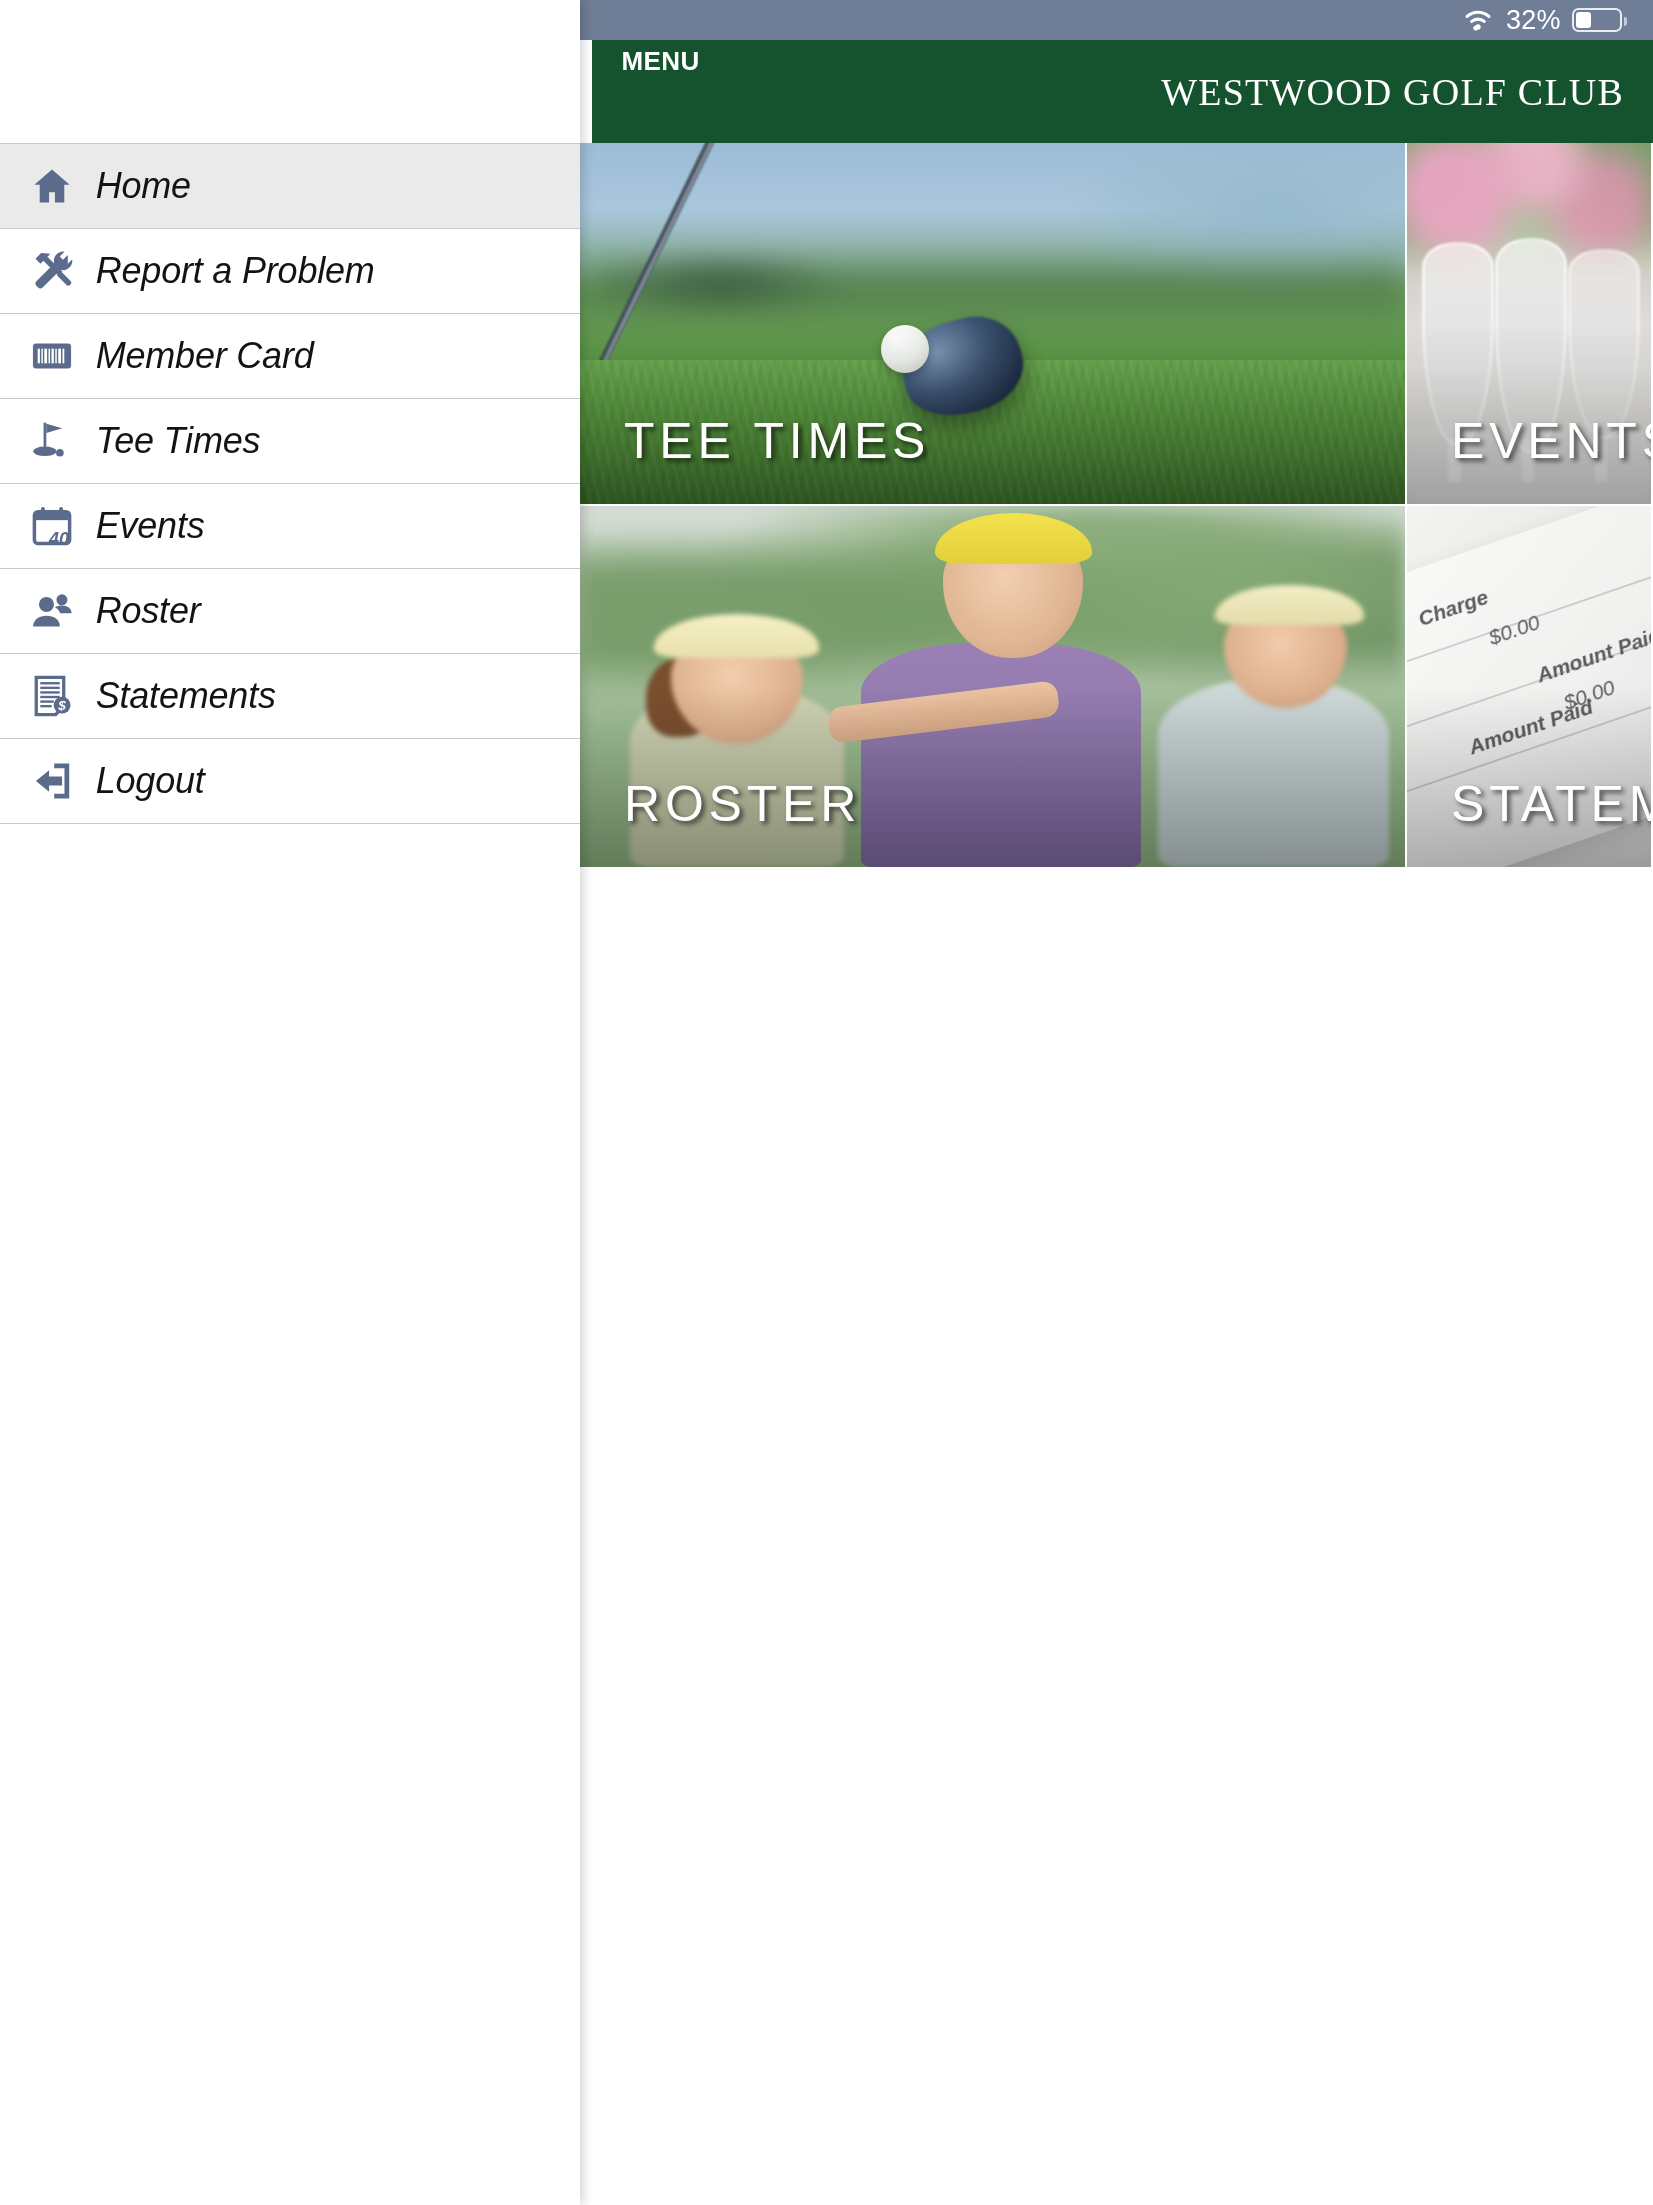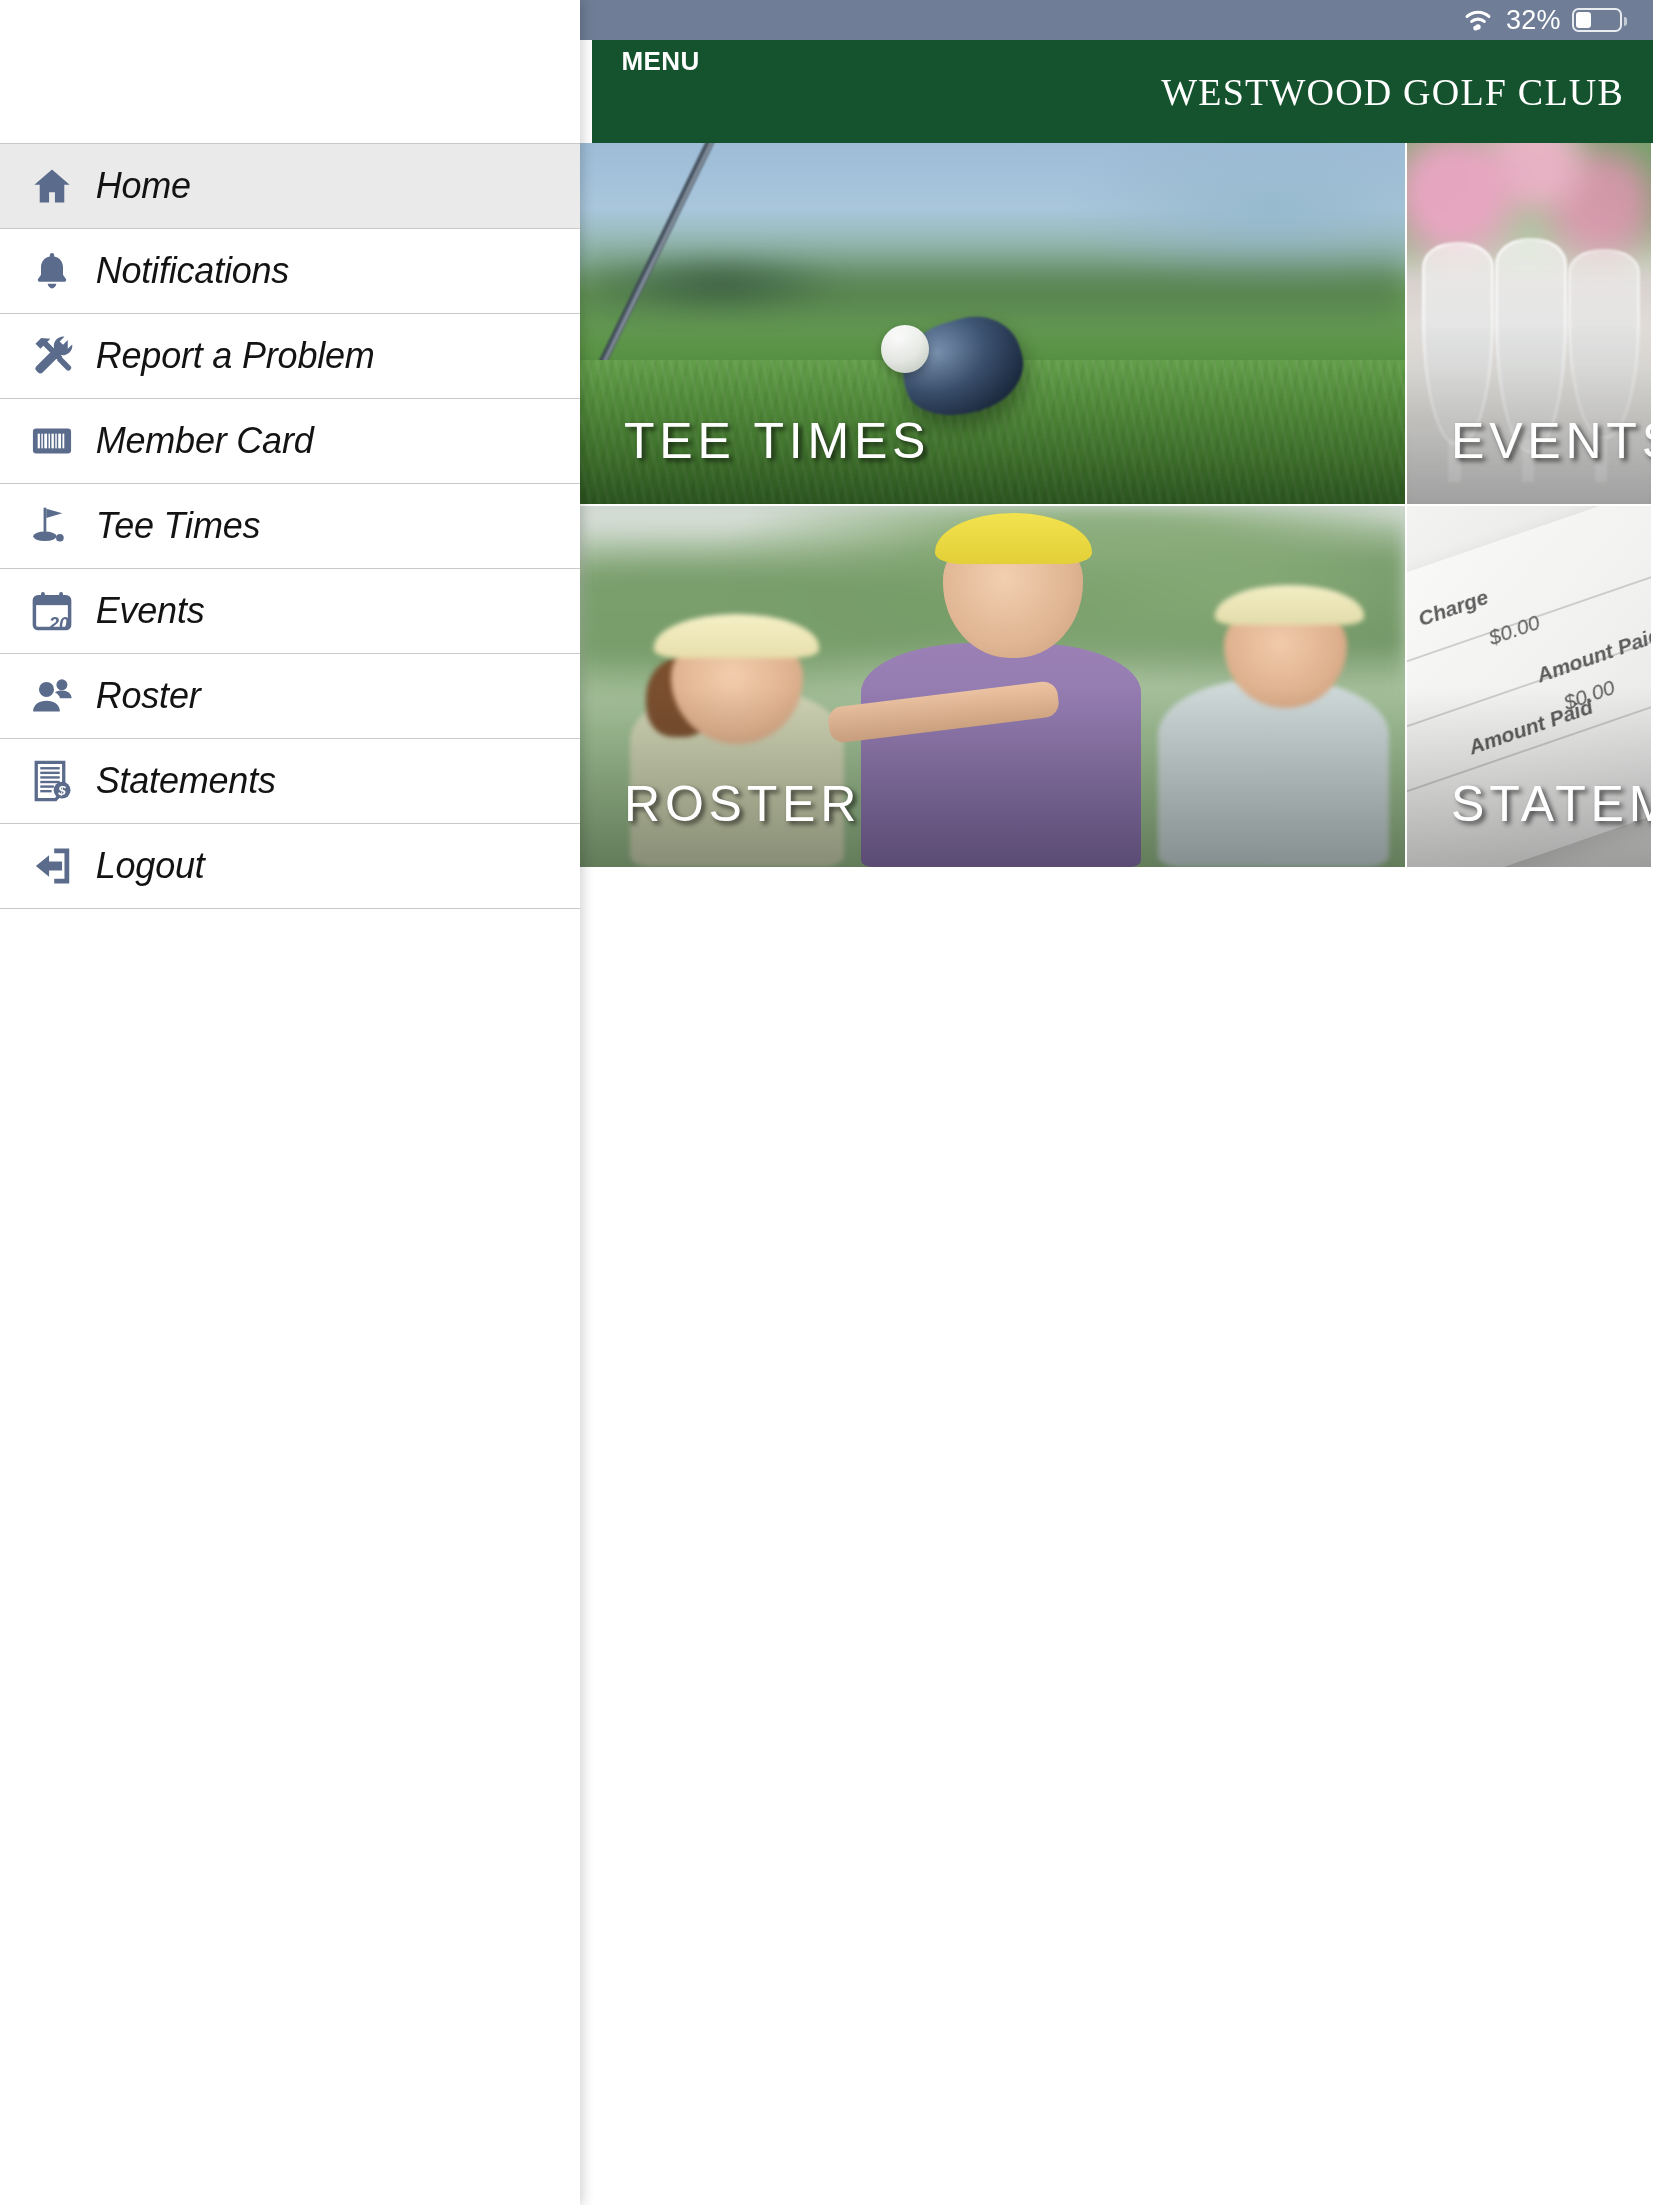--- a/index.html
+++ b/index.html
@@ -550,56 +550,48 @@
         <span class="menu-icon">
           <svg width="44" height="44" viewBox="0 0 24 24" fill="#5b6b8c" style="color:#5b6b8c">
             <use href="#ico-home-icon"></use>
           </svg>
         </span>
         <span class="menu-label">Home</span>
       </div>
       <div class="menu-row">
         <span class="menu-icon">
           <svg width="44" height="44" viewBox="0 0 24 24" fill="#5b6b8c" style="color:#5b6b8c">
-            <use href="#ico-bell-icon"></use>
-          </svg>
-        </span>
-        <span class="menu-label">Notifications</span>
+            <use href="#ico-tools-icon"></use>
+          </svg>
+        </span>
+        <span class="menu-label">Report a Problem</span>
       </div>
       <div class="menu-row">
         <span class="menu-icon">
           <svg width="44" height="44" viewBox="0 0 24 24" fill="#5b6b8c" style="color:#5b6b8c">
-            <use href="#ico-tools-icon"></use>
-          </svg>
-        </span>
-        <span class="menu-label">Report a Problem</span>
+            <use href="#ico-barcode-icon"></use>
+          </svg>
+        </span>
+        <span class="menu-label">Member Card</span>
       </div>
       <div class="menu-row">
         <span class="menu-icon">
           <svg width="44" height="44" viewBox="0 0 24 24" fill="#5b6b8c" style="color:#5b6b8c">
-            <use href="#ico-barcode-icon"></use>
-          </svg>
-        </span>
-        <span class="menu-label">Member Card</span>
+            <use href="#ico-golf-flag-icon"></use>
+          </svg>
+        </span>
+        <span class="menu-label">Tee Times</span>
       </div>
       <div class="menu-row">
         <span class="menu-icon">
           <svg width="44" height="44" viewBox="0 0 24 24" fill="#5b6b8c" style="color:#5b6b8c">
-            <use href="#ico-golf-flag-icon"></use>
-          </svg>
-        </span>
-        <span class="menu-label">Tee Times</span>
-      </div>
-      <div class="menu-row">
-        <span class="menu-icon">
-          <svg width="44" height="44" viewBox="0 0 24 24" fill="#5b6b8c" style="color:#5b6b8c">
             <use href="#ico-calendar-icon"></use>
           </svg>
         </span>
-        <span style="position: absolute; left: 37px; top: 45px; width: 44px; text-align: center; font-size: 18px; font-weight: 700; color: rgb(91, 107, 140);">20</span>
+        <span style="position: absolute; left: 37px; top: 45px; width: 44px; text-align: center; font-size: 18px; font-weight: 700; color: rgb(91, 107, 140);">40</span>
         <span class="menu-label">Events</span>
       </div>
       <div class="menu-row">
         <span class="menu-icon">
           <svg width="44" height="44" viewBox="0 0 24 24" fill="#5b6b8c" style="color:#5b6b8c">
             <use href="#ico-people-icon"></use>
           </svg>
         </span>
         <span class="menu-label">Roster</span>
       </div>

